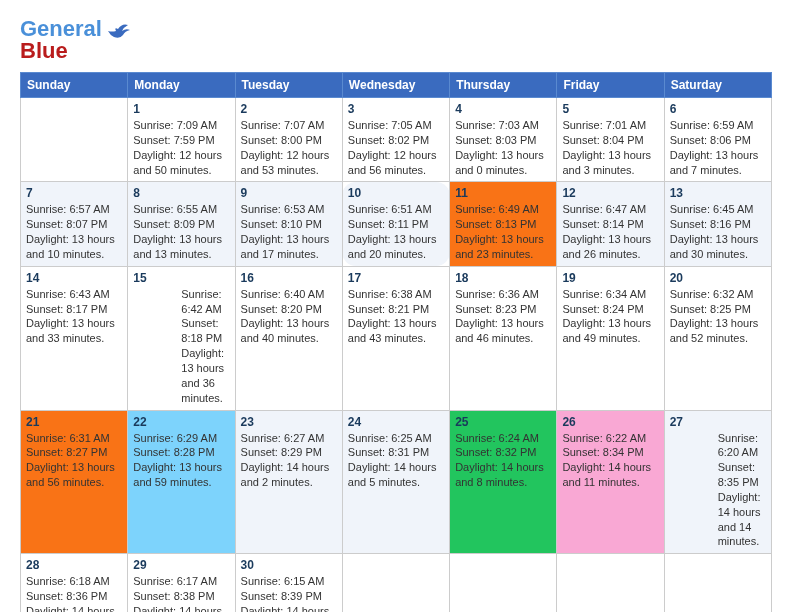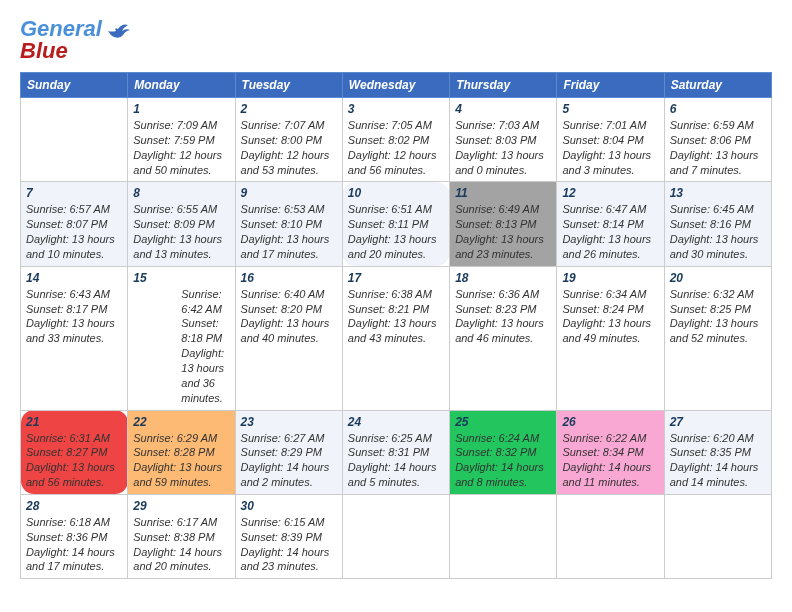--- a/index.html
+++ b/index.html
@@ -8,21 +8,20 @@
       background: #fff;
       width: 792px;
       height: 612px;
       overflow: hidden;
     }
     .page {
       width: 792px;
       height: 612px;
       background: #fff;
       padding: 18px 20px 10px 20px;
-      font-style: italic;
     }
     .header {
       display: flex;
       justify-content: space-between;
       align-items: flex-start;
       margin-bottom: 10px;
     }
     .logo {
       display: flex;
       flex-direction: column;
@@ -194,21 +193,21 @@
 Daylight: 13 hours
 and 17 minutes.</div>
           </td>
           <td style="background: rgb(240, 244, 250); border-radius: 14px;">
             <span class="day-num">10</span>
             <div class="day-info" style="white-space: pre-line;">Sunrise: 6:51 AM
 Sunset: 8:11 PM
 Daylight: 13 hours
 and 20 minutes.</div>
           </td>
-          <td style="background: #a3a3a3;">
+          <td style="background: #f97316;">
             <span class="day-num">11</span>
             <div class="day-info" style="white-space: pre-line;">Sunrise: 6:49 AM
 Sunset: 8:13 PM
 Daylight: 13 hours
 and 23 minutes.</div>
           </td>
           <td style="background: rgb(240, 244, 250);">
             <span class="day-num">12</span>
             <div class="day-info" style="white-space: pre-line;">Sunrise: 6:47 AM
 Sunset: 8:14 PM
@@ -268,28 +267,28 @@
           </td>
           <td>
             <span class="day-num">20</span>
             <div class="day-info" style="white-space: pre-line;">Sunrise: 6:32 AM
 Sunset: 8:25 PM
 Daylight: 13 hours
 and 52 minutes.</div>
           </td>
         </tr>
         <tr>
-          <td style="background: #ef4444; border-radius: 13px;">
+          <td style="background: #f97316;">
             <span class="day-num">21</span>
             <div class="day-info" style="white-space: pre-line;">Sunrise: 6:31 AM
 Sunset: 8:27 PM
 Daylight: 13 hours
 and 56 minutes.</div>
           </td>
-          <td style="background: #fdba74;">
+          <td style="background: #7dd3fc;">
             <span class="day-num">22</span>
             <div class="day-info" style="white-space: pre-line;">Sunrise: 6:29 AM
 Sunset: 8:28 PM
 Daylight: 13 hours
 and 59 minutes.</div>
           </td>
           <td style="background: rgb(240, 244, 250); margin-left: 36px;">
             <span class="day-num">23</span>
             <div class="day-info" style="white-space: pre-line;">Sunrise: 6:27 AM
 Sunset: 8:29 PM
@@ -312,21 +311,21 @@
           </td>
           <td style="background: #f9a8d4;">
             <span class="day-num">26</span>
             <div class="day-info" style="white-space: pre-line;">Sunrise: 6:22 AM
 Sunset: 8:34 PM
 Daylight: 14 hours
 and 11 minutes.</div>
           </td>
           <td style="background: rgb(240, 244, 250);">
             <span class="day-num">27</span>
-            <div class="day-info" style="white-space: pre-line;">Sunrise: 6:20 AM
+            <div class="day-info" style="white-space: pre-line; margin-left: 48px;">Sunrise: 6:20 AM
 Sunset: 8:35 PM
 Daylight: 14 hours
 and 14 minutes.</div>
           </td>
         </tr>
         <tr>
           <td>
             <span class="day-num">28</span>
             <div class="day-info" style="white-space: pre-line;">Sunrise: 6:18 AM
 Sunset: 8:36 PM

